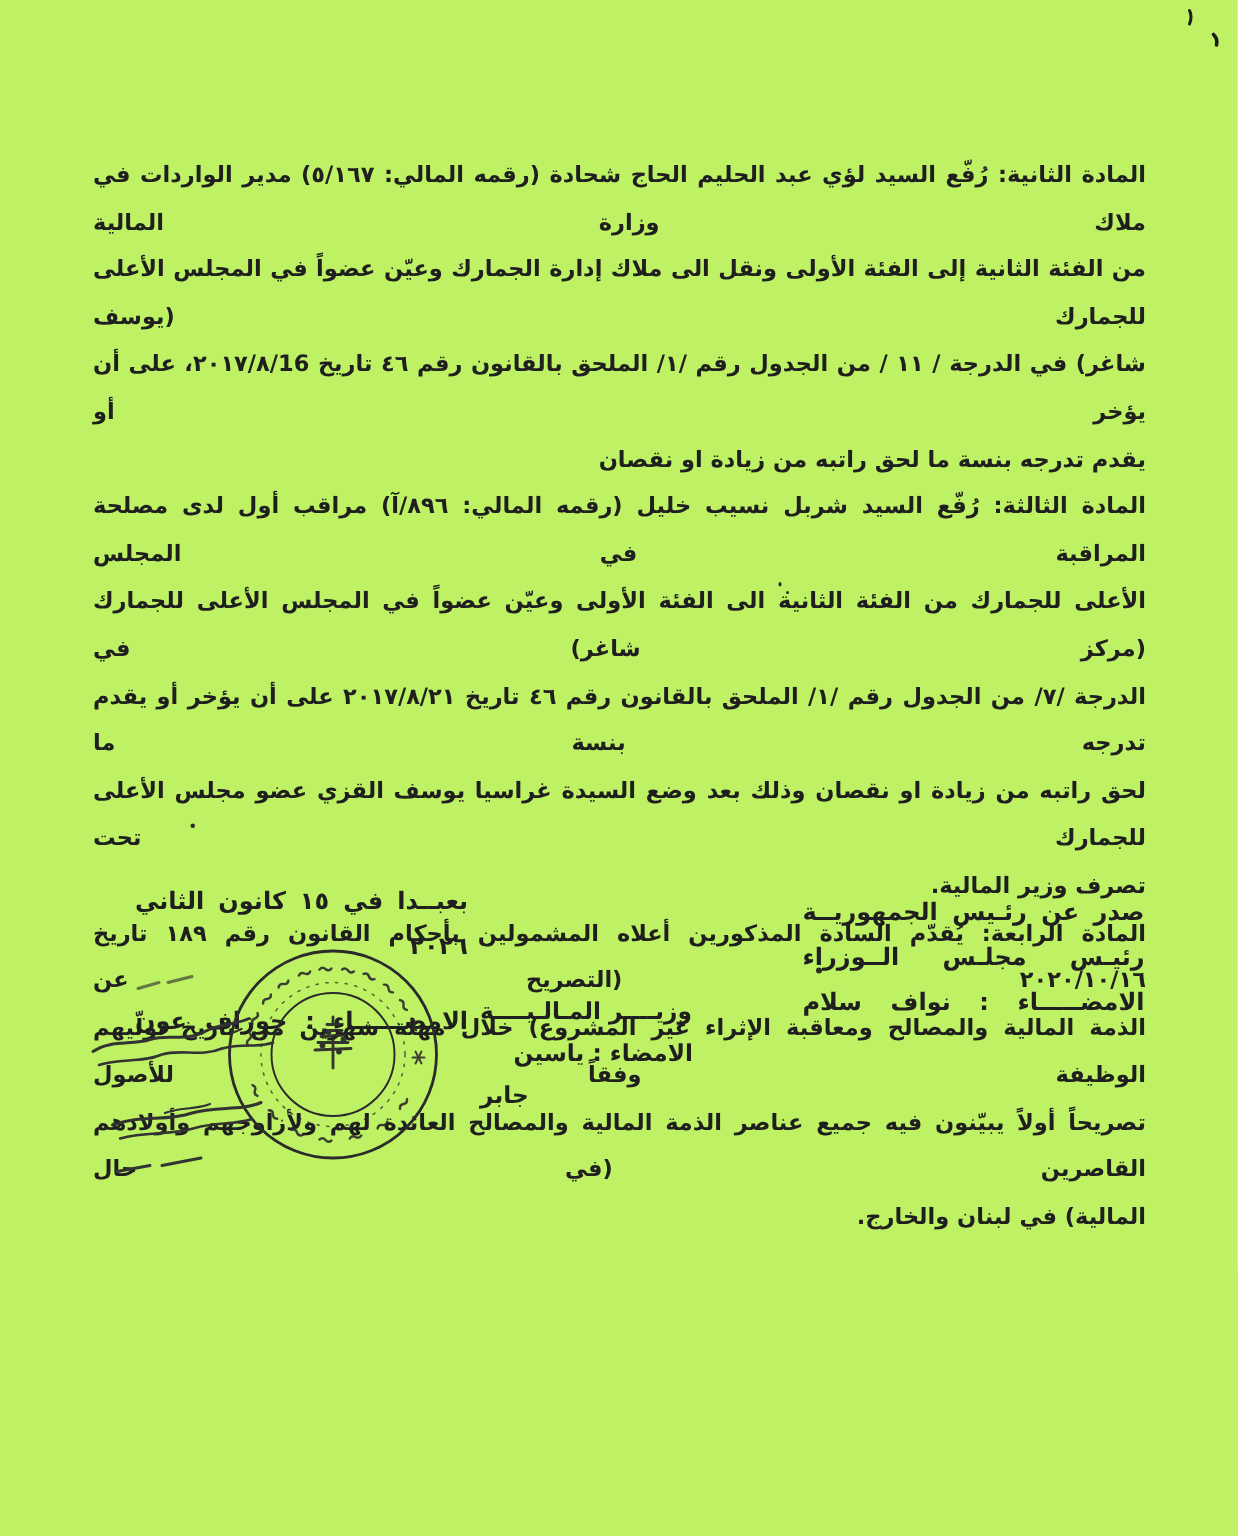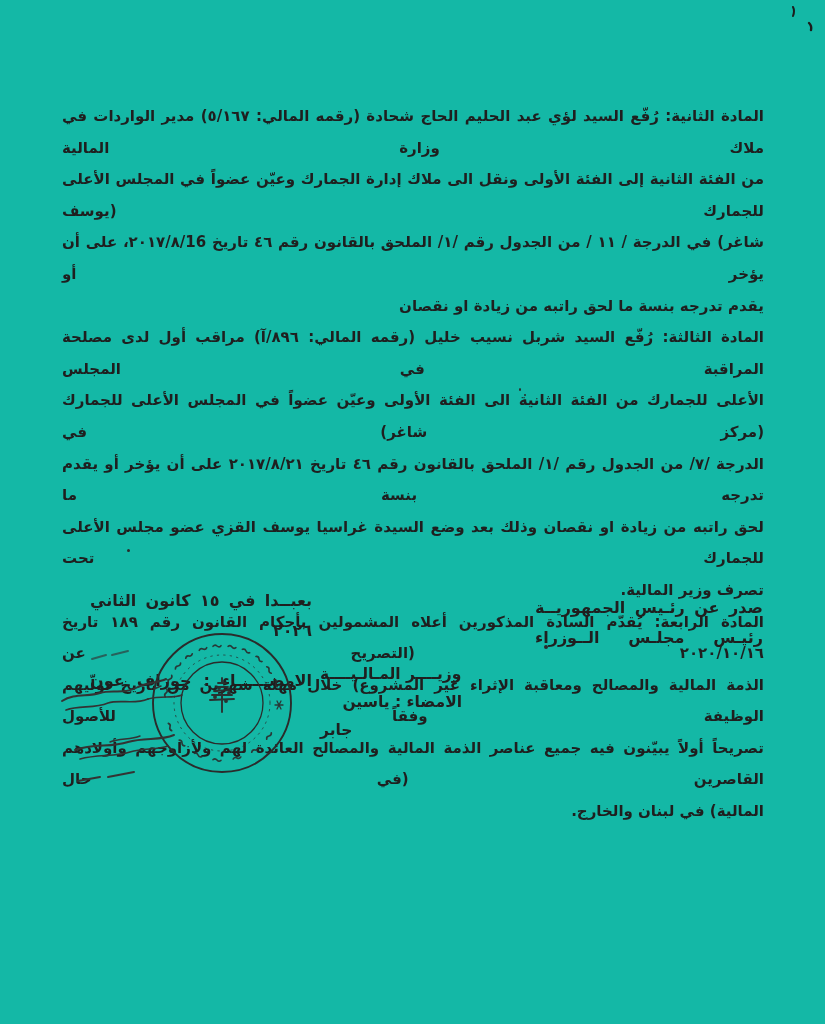--- a/index.html
+++ b/index.html
@@ -1,18 +1,18 @@
 <!DOCTYPE html>
 <html lang="ar"><head>
 <meta charset="utf-8">
 <style>
   * { margin:0; padding:0; box-sizing:border-box; }
   html,body { background:#e8e8e8; }
   .page {
-    position:relative; width:825px; height:1024px; background:#14b8a6;
+    position:relative; width:825px; height:1024px; background:#bef264;
     font-family:"DejaVu Sans", sans-serif; color:#1f1f1f; overflow:hidden;
     margin:0 auto;
   }
   .body-text {
     position:absolute; top:101px; right:61px; width:702px;
     direction:rtl; unicode-bidi:embed;
     font-weight:700; font-size:15px; line-height:31.6px;
   }
   .jl   { text-align:justify; text-align-last:justify; text-justify:inter-word; }
   .jl-end { text-align:center; text-align-last:right; }
@@ -56,20 +56,21 @@
     <div class="jl">المادة الرابعة: يُقدّم السادة المذكورين أعلاه المشمولين بأحكام القانون رقم ١٨٩ تاريخ ٢٠٢٠/١٠/١٦ (التصريح عن</div>
     <div class="jl">الذمة المالية والمصالح ومعاقبة الإثراء غير المشروع) خلال مهلة شهرين من تاريخ تولّيهم الوظيفة وفقاً للأصول</div>
     <div class="jl">تصريحاً أولاً يبيّنون فيه جميع عناصر الذمة المالية والمصالح العائدة لهم ولأزاوجهم وأولادهم القاصرين (في حال</div>
     <div class="jl-end">المالية) في لبنان والخارج.</div>
 
   </div>
 
   <div class="sig sig-right">
     <div>صدر عن رئـيس الجمهوريــة</div>
     <div>رئيـس مجلـس الــوزراء</div>
+    <div>الامضـــــاء : نواف سلام</div>
   </div>
 
   <div class="sig sig-left">
     <div>بعبــدا في ١٥ كانون الثاني ٢٠٢٦</div>
     <div>الامضــــــاء : جوزاف عون</div>
   </div>
 
   <div class="sig sig-min">
     <div>وزيــــر المـالـيــــة</div>
     <div>الامضاء : ياسين جابر</div>

